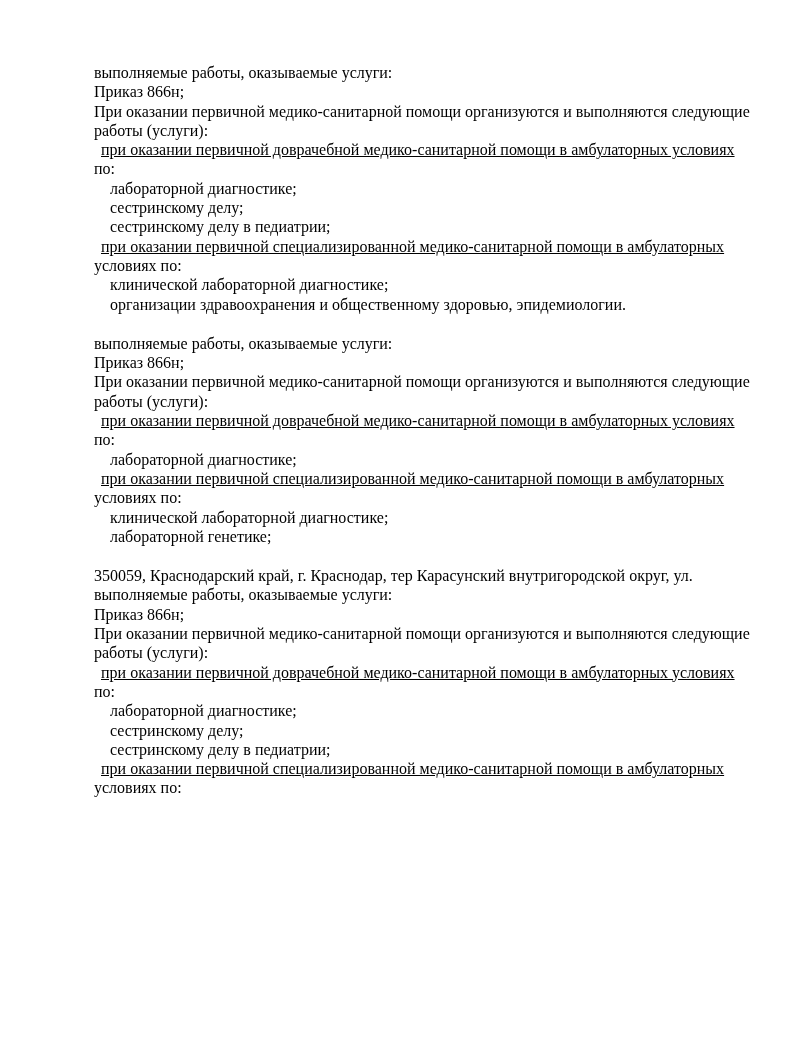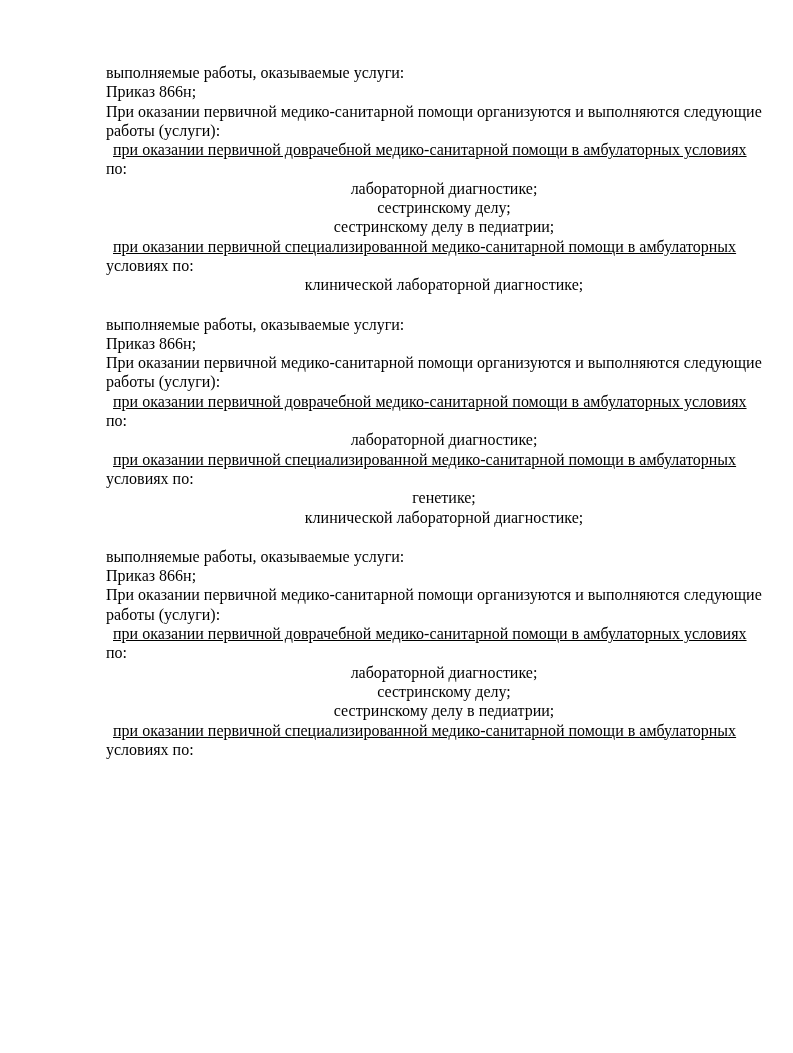--- a/index.html
+++ b/index.html
@@ -13,71 +13,73 @@
     overflow: hidden;
   }
   .page {
     position: relative;
     width: 793px;
     height: 1053px;
     background: #ffffff;
   }
   .content {
     position: absolute;
-    left: 106px;
+    left: 94px;
     top: 63px;
     width: 660px;
     font-family: "Liberation Serif", "DejaVu Serif", serif;
     font-size: 16px;
     line-height: 19.3px;
     color: #000000;
     -webkit-font-smoothing: antialiased;
   }
   .section { margin: 0; }
   .section + .section { margin-top: 20px; }
   .line {
     white-space: nowrap;
   }
   .line.indent-0 { padding-left: 0; }
   .line.indent-1 { padding-left: 7px; text-decoration: underline; }
-  .line.indent-2 { padding-left: 16px; text-align: center; }
+  .line.indent-2 { padding-left: 16px; }
 </style>
 </head>
 <body>
 
 <div class="page">
   <div class="content">
       <div class="section">
         <div class="line indent-0">выполняемые работы, оказываемые услуги:</div>
         <div class="line indent-0">Приказ 866н;</div>
         <div class="line indent-0">При оказании первичной медико-санитарной помощи организуются и выполняются следующие</div>
         <div class="line indent-0">работы (услуги):</div>
         <div class="line indent-1">при оказании первичной доврачебной медико-санитарной помощи в амбулаторных условиях</div>
         <div class="line indent-0">по:</div>
         <div class="line indent-2">лабораторной диагностике;</div>
         <div class="line indent-2">сестринскому делу;</div>
         <div class="line indent-2">сестринскому делу в педиатрии;</div>
         <div class="line indent-1">при оказании первичной специализированной медико-санитарной помощи в амбулаторных</div>
         <div class="line indent-0">условиях по:</div>
         <div class="line indent-2">клинической лабораторной диагностике;</div>
+        <div class="line indent-2">организации здравоохранения и общественному здоровью, эпидемиологии.</div>
       </div>
       <div class="section">
         <div class="line indent-0">выполняемые работы, оказываемые услуги:</div>
         <div class="line indent-0">Приказ 866н;</div>
         <div class="line indent-0">При оказании первичной медико-санитарной помощи организуются и выполняются следующие</div>
         <div class="line indent-0">работы (услуги):</div>
         <div class="line indent-1">при оказании первичной доврачебной медико-санитарной помощи в амбулаторных условиях</div>
         <div class="line indent-0">по:</div>
         <div class="line indent-2">лабораторной диагностике;</div>
         <div class="line indent-1">при оказании первичной специализированной медико-санитарной помощи в амбулаторных</div>
         <div class="line indent-0">условиях по:</div>
-        <div class="line indent-2">генетике;</div>
         <div class="line indent-2">клинической лабораторной диагностике;</div>
+        <div class="line indent-2">лабораторной генетике;</div>
       </div>
       <div class="section">
+        <div class="line indent-0">350059, Краснодарский край, г. Краснодар, тер Карасунский внутригородской округ, ул.</div>
         <div class="line indent-0">выполняемые работы, оказываемые услуги:</div>
         <div class="line indent-0">Приказ 866н;</div>
         <div class="line indent-0">При оказании первичной медико-санитарной помощи организуются и выполняются следующие</div>
         <div class="line indent-0">работы (услуги):</div>
         <div class="line indent-1">при оказании первичной доврачебной медико-санитарной помощи в амбулаторных условиях</div>
         <div class="line indent-0">по:</div>
         <div class="line indent-2">лабораторной диагностике;</div>
         <div class="line indent-2">сестринскому делу;</div>
         <div class="line indent-2">сестринскому делу в педиатрии;</div>
         <div class="line indent-1">при оказании первичной специализированной медико-санитарной помощи в амбулаторных</div>

